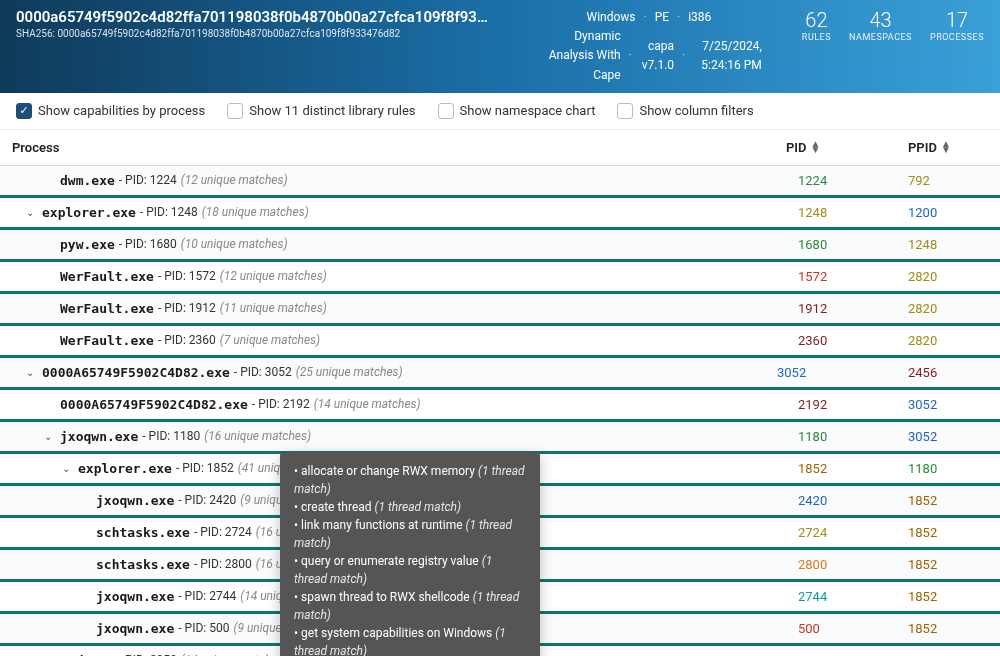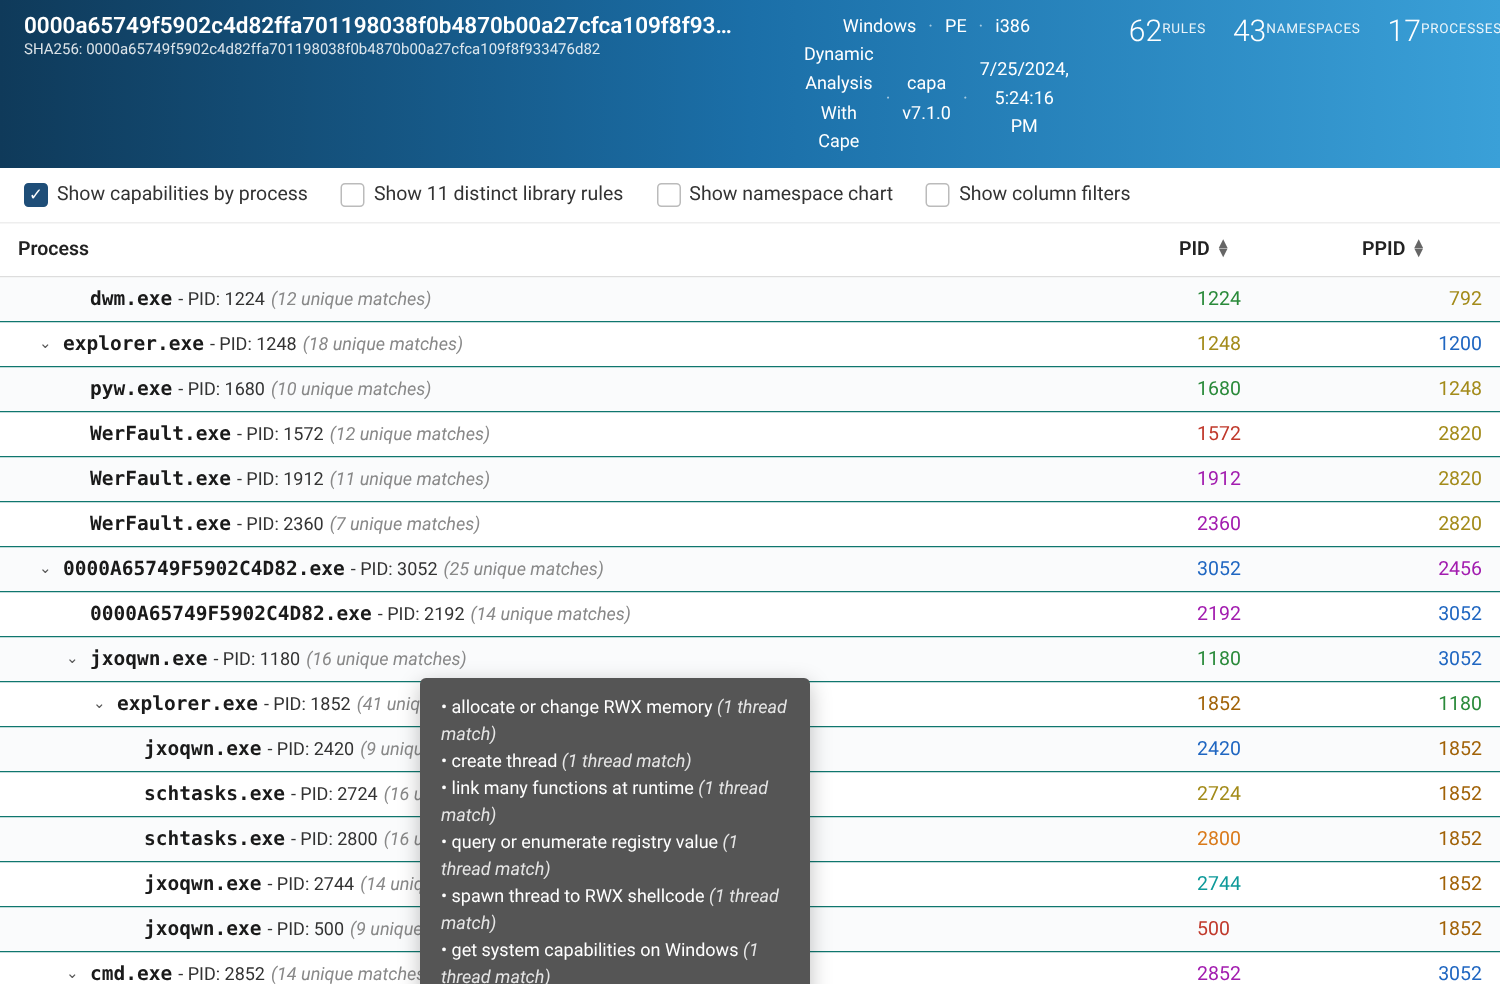--- a/index.html
+++ b/index.html
@@ -13,25 +13,25 @@
     background: linear-gradient(90deg, #0f3a5a 0%, #1b6fa8 50%, #3aa0d8 100%);
     color: #fff;
     padding: 8px 16px;
     display: flex;
     align-items: flex-start;
     gap: 40px;
   }
   .header-left { flex: 0 0 auto; max-width: 480px; }
   .header-title { font-size: 15px; font-weight: 600; white-space: nowrap; overflow: hidden; text-overflow: ellipsis; }
   .header-sha { font-size: 10px; opacity: 0.85; margin-top: 2px; }
-  .header-center { flex: 1; font-size: 12px; line-height: 1.6; text-align: center;}
+  .header-center { flex: 1; font-size: 12px; line-height: 1.6; text-align: right;}
   .header-center-row { display: flex; gap: 8px; align-items: center; justify-content:center;}
   .dotsep { opacity: 0.6; }
   .header-right { display: flex; gap: 18px; margin-left: auto; text-align: center; }
-  .stat { display: flex; flex-direction: row; align-items: center; line-height: 1.2; }
+  .stat { display: flex; flex-direction: column; align-items: center; line-height: 1.2; }
   .stat-num { font-size: 20px; font-weight: 300; }
   .stat-label { font-size: 9px; letter-spacing: 0.5px; opacity: 0.9; }
 
   .toolbar {
     display: flex; gap: 22px; padding: 10px 16px; align-items: center;
     border-bottom: 1px solid #eee; background:#fff;
     font-size: 13px;
   }
   .cb { display: inline-flex; align-items: center; gap: 6px; cursor: pointer; }
   .cb-box {
@@ -46,39 +46,39 @@
     border-bottom: 1px solid #ddd; font-size: 13px;
   }
   .col-process { flex: 1; }
   .col-pid { width: 110px; text-align: left; display:flex; align-items:center; gap:4px;}
   .col-ppid { width: 80px; text-align: left; display:flex; align-items:center; gap:4px;margin-left:12px;}
   .sort-icon { font-size: 10px; color: #666; display:inline-flex; flex-direction:column; line-height:6px;}
 
   .rows { }
   .row {
     display: flex; align-items: center; padding: 7px 12px;
-    font-size: 13px; border-bottom: 1px solid #0f766e;
+    font-size: 13px; border-bottom: 3px solid #0f766e;
     position: relative;
   }
   .row:nth-child(odd){ background:#fafbfc; }
   .row:nth-child(even){ background:#fff; }
   .indent { display:inline-block; }
   .chevron { width: 14px; display: inline-block; color: #555; font-size: 10px; margin-right: 2px; cursor:pointer;}
   .proc-name { font-family: ui-monospace, "SF Mono", Menlo, Consolas, monospace; font-weight: 600; color: #1a1a1a; }
   .pid-text { color: #333; font-size: 12px; margin-left: 4px;}
   .matches { color: #888; font-style: italic; font-size: 12px; margin-left: 4px;}
   .cell-pid { width: 110px; }
-  .cell-ppid { width: 80px; text-align: right; }
+  .cell-ppid { width: 80px; }
   .process-cell { flex: 1; display:flex; align-items:center;}
 
   
   .c-green { color: #2a8a3a; }
   .c-olive { color: #a38b1a; }
   .c-blue { color: #1f66c1; }
-  .c-purple { color: #a21caf; }
+  .c-purple { color: #7f1d1d; margin-left: 21px; }
   .c-teal { color: #0f9a9a; }
   .c-red  { color: #c0392b; }
   .c-pink { color: #a16207; }
   .c-orange { color: #d97a1a; }
 
   .tooltip {
     position: absolute;
     left: 280px; top: 452px;
     background: #555; color: #fff;
     padding: 10px 14px; border-radius: 4px;

